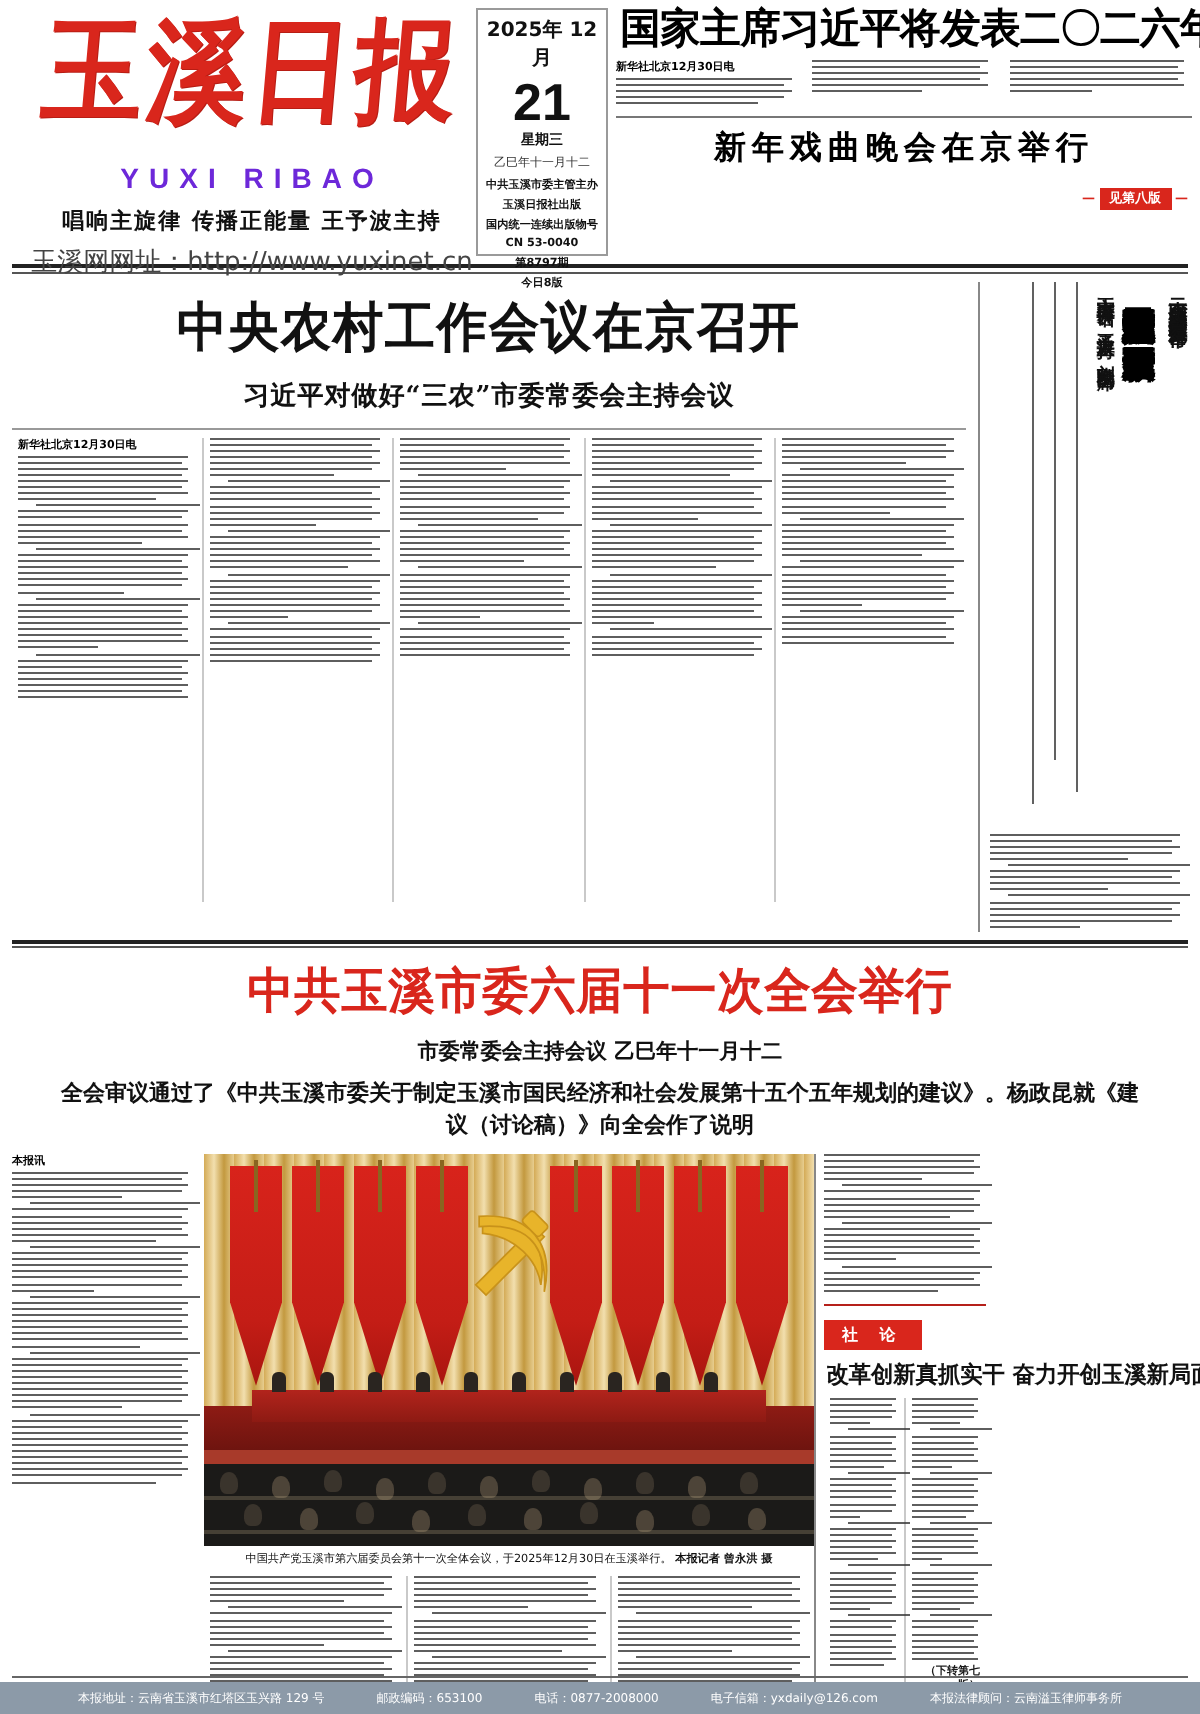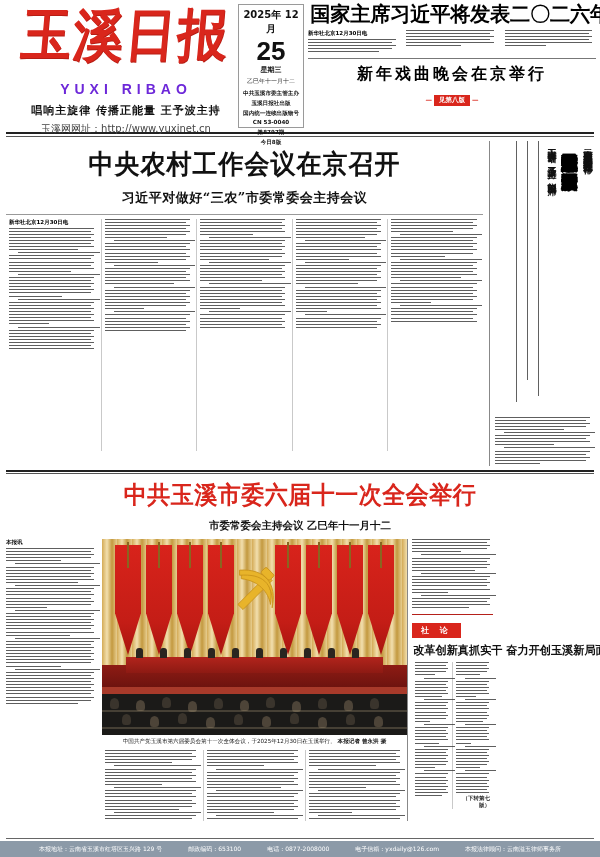--- a/index.html
+++ b/index.html
@@ -23,21 +23,21 @@
     white-space:nowrap;padding-top:6px;
   }
   .mast-pinyin{
     margin-top:20px;font-family:"Liberation Sans",sans-serif;
     font-size:14px;font-weight:bold;color:#6d28d9;letter-spacing:5px;
   }
   .mast-slogan{
     margin-top:6px;font-size:11px;font-weight:bold;color:#111;letter-spacing:1px;
     font-family:"DejaVu Sans",sans-serif;
   }
-  .mast-url{margin-top:4px;font-size:10px;color:#444;font-family:"DejaVu Sans",sans-serif;}
+  .mast-url{margin-top:4px;font-size:13px;color:#444;font-family:"DejaVu Sans",sans-serif;}
 
   .datebox{
     position:absolute;left:238px;top:4px;width:66px;height:124px;
     border:1px solid #9a9a9a;box-sizing:border-box;
     text-align:center;padding-top:3px;
     font-family:"DejaVu Sans",sans-serif;
   }
   .db-ym{font-size:10px;font-weight:bold;color:#111;}
   .db-day{font-size:26px;font-weight:bold;line-height:1;margin:2px 0 1px;color:#111;
           font-family:"Liberation Sans",sans-serif;}
@@ -58,21 +58,21 @@
   .top-sub-cols .c{flex:1;}
   .top-head2{
     margin-top:5px;text-align:center;
     font-size:16px;font-weight:bold;letter-spacing:3px;
     font-family:"DejaVu Sans",sans-serif;color:#000;
   }
   .top-head2-sub{
     margin-top:3px;text-align:center;font-size:11px;font-weight:bold;
     font-family:"DejaVu Serif",serif;color:#000;letter-spacing:-0.2px;white-space:nowrap;
   }
-  .seepage{text-align:center;margin-top:3px;}
+  .seepage{text-align:right;margin-top:3px;}
   .seepage span{
     display:inline-block;background:#d9261c;color:#fff;font-size:6.5px;
     padding:1px 5px;font-family:"DejaVu Sans",sans-serif;font-weight:bold;
   }
   .seepage .dash{background:none;color:#d9261c;padding:0 2px;}
 
   .rule-thick{border-top:2.5px solid #222;margin:2px 6px 0 6px;}
   .rule-thin{border-top:1px solid #555;margin:1.5px 6px 0 6px;}
 
   
@@ -196,21 +196,21 @@
 
     <div class="mast-left">
       <div class="mast-logo">玉溪日报</div>
       <div class="mast-pinyin">YUXI RIBAO</div>
       <div class="mast-slogan">唱响主旋律  传播正能量  王予波主持</div>
       <div class="mast-url">玉溪网网址：http://www.yuxinet.cn</div>
     </div>
 
     <div class="datebox">
       <div class="db-ym">2025年 12月</div>
-      <div class="db-day">25</div>
+      <div class="db-day">21</div>
       <div class="db-week">星期三</div>
       <div class="db-lunar">乙巳年十一月十二</div>
       <div class="db-line">中共玉溪市委主管主办</div>
       <div class="db-line">玉溪日报社出版</div>
       <div class="db-line">国内统一连续出版物号</div>
       <div class="db-line">CN 53-0040</div>
       <div class="db-line">第8797期</div>
       <div class="db-line">今日8版</div>
     </div>
 
@@ -562,20 +562,21 @@
       </div>
     </div>
   </div>
 
   <div class="sec2">
     <div class="sec2-rule"></div>
     <div class="sec2-rule2"></div>
 
     <div class="h2-red">中共玉溪市委六届十一次全会举行</div>
     <div class="h2-sub">市委常委会主持会议  乙巳年十一月十二</div>
+    <div class="h2-deck">全会审议通过了《中共玉溪市委关于制定玉溪市国民经济和社会发展第十五个五年规划的建议》。杨政昆就《建议（讨论稿）》向全会作了说明</div>
 
     <div class="sec2-body">
 
       <div class="s2-left">
         <div class="dateline">本报讯</div>
         <div class="tx">
             <div class="ln s96"></div>
             <div class="ln s92"></div>
             <div class="ln s96"></div>
             <div class="ln s92"></div>

